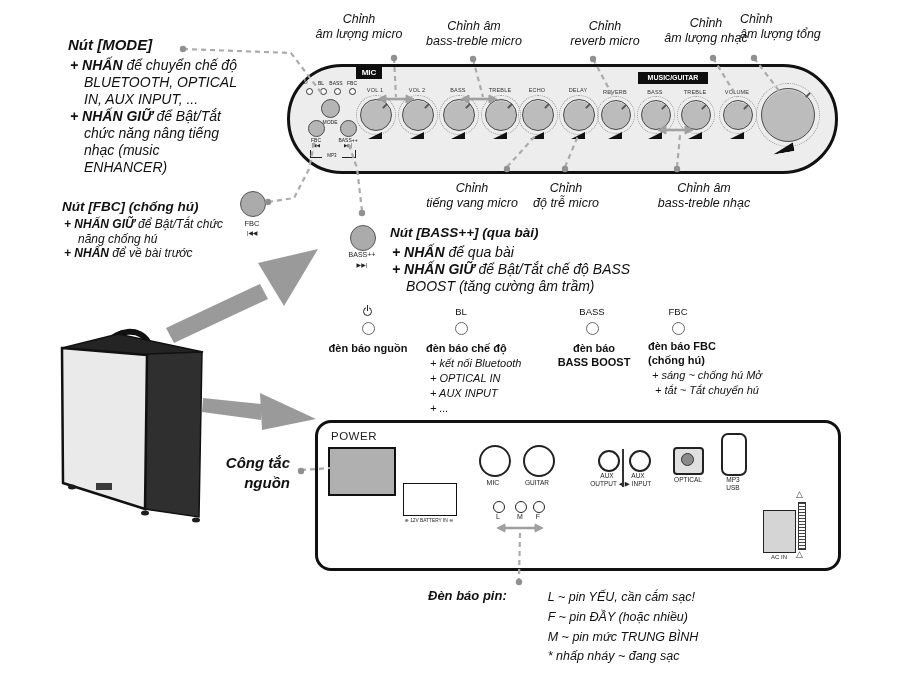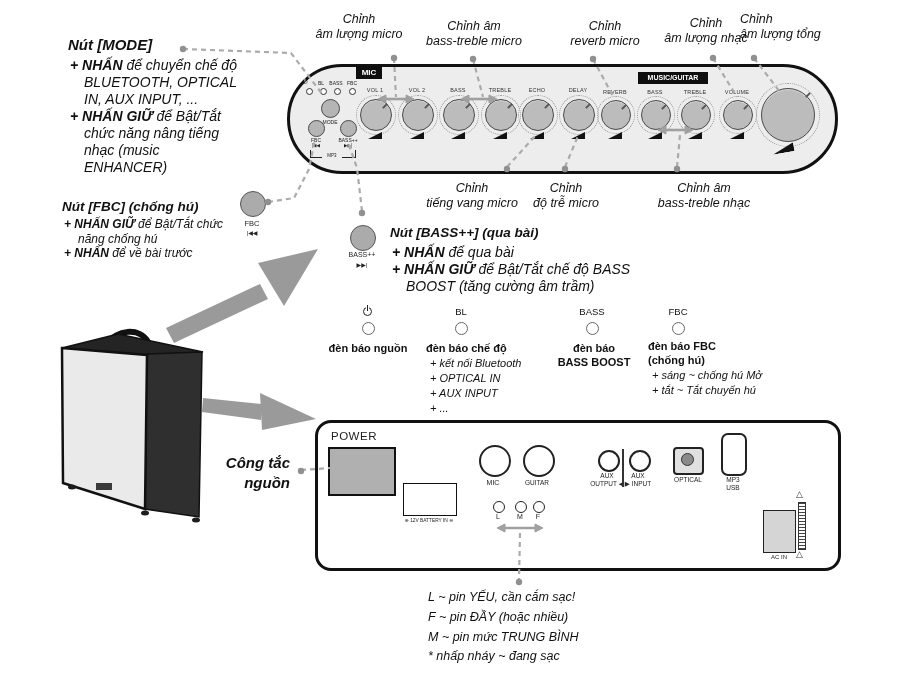--- a/index.html
+++ b/index.html
@@ -1,19 +1,19 @@
 <!DOCTYPE html>
 <html><head>
 <meta charset="utf-8">
 <style>
   html,body{margin:0;padding:0;background:#fff;}
   #stage{position:relative;width:906px;height:677px;background:#fff;overflow:hidden;
          font-family:"Liberation Sans",sans-serif;color:#111;}
   .abs{position:absolute;}
-  .it{font-style:italic;}
+  .it{font-style:italic;margin-left:35px;}
   .ctr{text-align:center;}
   .lbl{font-style:italic;color:#111;line-height:1.16;font-size:12.5px;}
   .klabel{position:absolute;font-size:5.5px;color:#333;text-align:center;width:40px;letter-spacing:.2px;}
   .ring{position:absolute;border:1px dotted #979797;border-radius:50%;}
   .knob{position:absolute;background:#bcbcbc;border:1.5px solid #4a4a4a;border-radius:50%;
         box-shadow:inset 0 1px 0 #d9d9d9;}
   .knob::after{content:"";position:absolute;right:5px;top:3px;width:2px;height:6px;background:#555;transform:rotate(45deg);}
   .wedge{position:absolute;width:14px;height:7px;background:#111;clip-path:polygon(0 100%,100% 0,100% 100%);}
   .badge{position:absolute;background:#0e0e0e;color:#fff;font-weight:bold;text-align:center;}
   .tinyled{position:absolute;width:5px;height:5px;background:#fff;border:1px solid #333;border-radius:50%;}
@@ -195,21 +195,21 @@
     <div>+ ...</div>
   </div>
   <div class="cap ctr" style="left:554px;top:342px;width:80px;">
     <div>đèn báo</div>
     <div>BASS BOOST</div>
   </div>
   <div class="cap" style="left:648px;top:340px;">
     <div>đèn báo FBC</div>
     <div>(chống hú)</div>
   </div>
-  <div class="sub" style="left:652px;top:368px;">
+  <div class="sub" style="left:652px;top:368px;text-align:center;">
     <div>+ sáng ~ chống hú Mở</div>
     <div>+ tắt ~ Tắt chuyển hú</div>
   </div>
 
   <div class="panel" style="left:315px;top:420px;width:520px;height:145px;border-radius:16px;background:#fff;"></div>
 
   <div class="abs" style="left:331px;top:430px;font-size:11.5px;color:#222;letter-spacing:.5px;">POWER</div>
   <div class="abs" style="left:328px;top:447px;width:64px;height:45px;background:#b0b0b0;border:2px solid #111;"></div>
 
   <div class="abs" style="left:403px;top:483px;width:52px;height:31px;background:#fff;border:1.5px solid #111;"></div>
@@ -258,20 +258,21 @@
   <div class="abs" style="left:798px;top:502px;width:6px;height:46px;border:1px solid #333;background:repeating-linear-gradient(0deg,#444 0 1px,transparent 1px 3px);"></div>
   <div class="abs" style="left:796px;top:489px;font-size:9px;color:#333;">△</div>
   <div class="abs" style="left:796px;top:549px;font-size:9px;color:#333;">△</div>
 
   <div class="abs z20" style="left:195px;top:453px;width:95px;text-align:right;font-weight:bold;font-style:italic;font-size:15px;line-height:1.3;">
     <div>Công tắc</div>
     <div>nguồn</div>
   </div>
 
   <div class="abs z20" style="left:428px;top:588px;display:flex;gap:6px;">
+    <div class="note-title" style="position:static;font-size:13px;">Đèn báo pin:</div>
     <div class="it" style="font-size:12.5px;line-height:1.58;">
       <div>L ~ pin YẾU, cần cắm sạc!</div>
       <div>F ~ pin ĐẦY (hoặc nhiều)</div>
       <div>M ~ pin mức TRUNG BÌNH</div>
       <div>* nhấp nháy ~ đang sạc</div>
     </div>
   </div>
 
   <svg id="overlay" width="906" height="677" viewBox="0 0 906 677">
 

